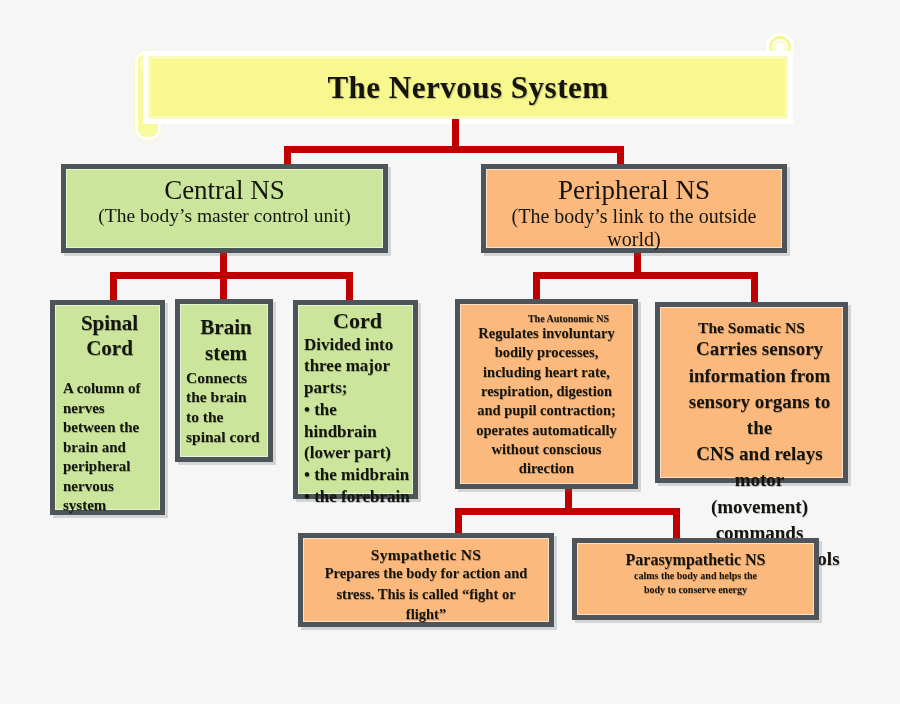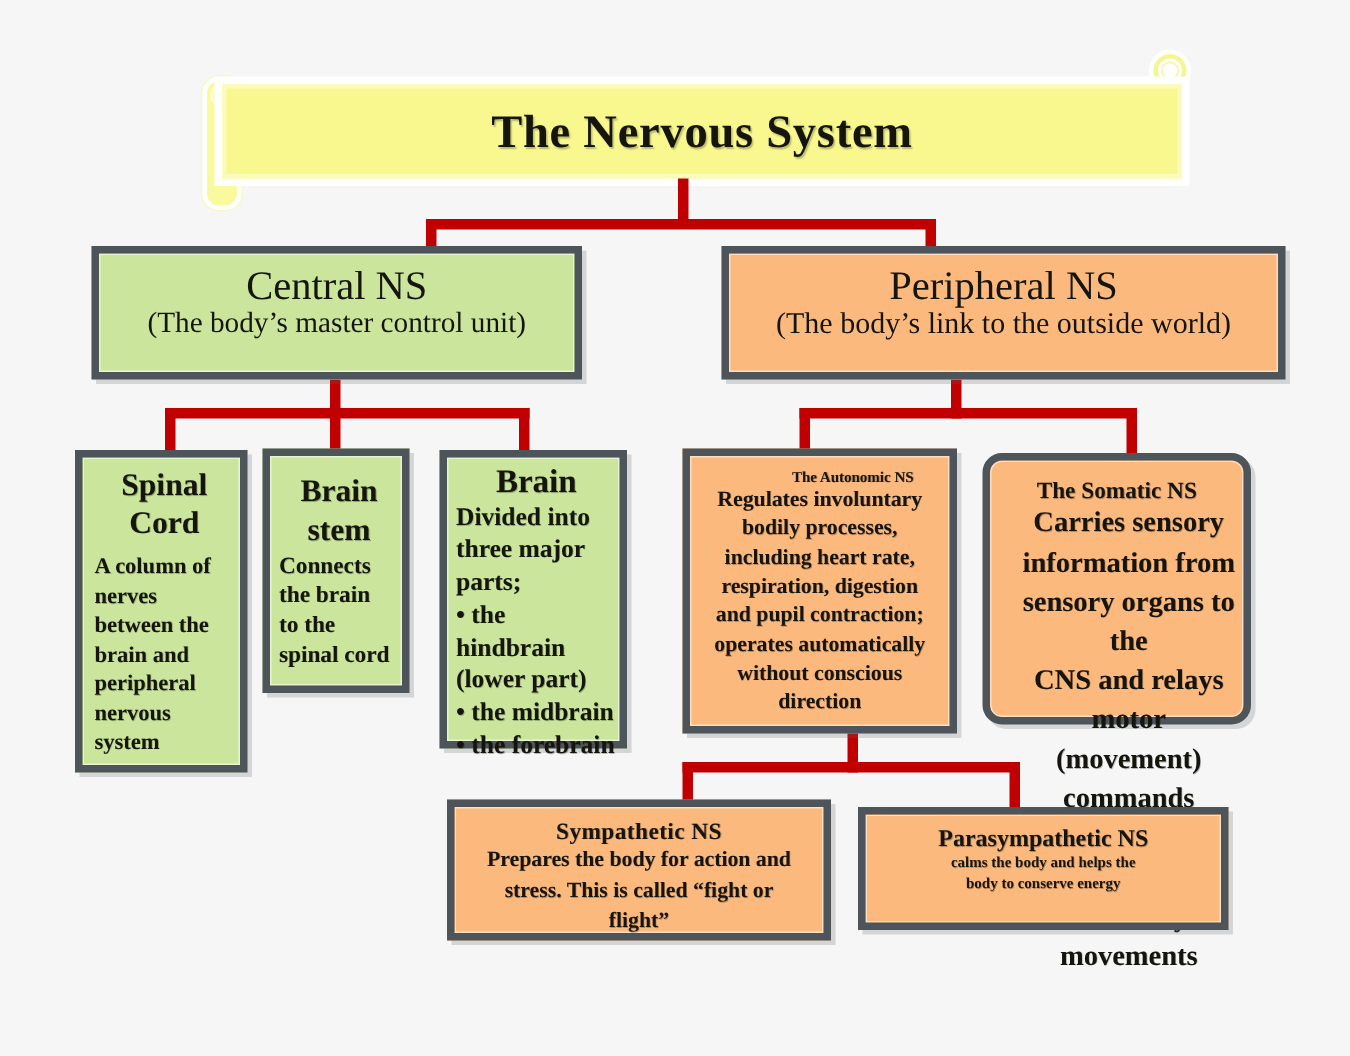--- a/index.html
+++ b/index.html
@@ -51,36 +51,36 @@
   .orange{background:var(--orange-fill,#fbb97e);}
   .node-heading{font-weight:bold;line-height:1.12;text-shadow:.6px .6px .5px rgba(0,0,0,.3);}
   .node-sub{font-weight:normal;}
   .node-body{white-space:pre-line;font-weight:bold;text-shadow:.5px .5px .4px rgba(0,0,0,.25);}
   .node-body .b{font-weight:bold;}
   .left{text-align:left;}
   
   #central{left:61px;top:164px;width:327px;height:89px;padding-top:6px;}
   #central .node-heading{font-size:27px;font-weight:normal;text-shadow:none;}
   #central .node-sub{font-size:19.5px;}
-  #peripheral{left:481px;top:164px;width:376px;height:89px;padding-top:6px;}
+  #peripheral{left:481px;top:164px;width:306px;height:89px;padding-top:6px;}
   #peripheral .node-heading{font-size:27px;font-weight:normal;text-shadow:none;}
   #peripheral .node-sub{font-size:20px;}
   #spinal{left:50px;top:300px;width:115px;height:215px;padding:6px 4px 0 8px;}
   #spinal .node-heading{font-size:21px;line-height:1.2;}
-  #spinal .node-body{font-size:15px;line-height:1.3;margin-top:8px;}
+  #spinal .node-body{font-size:15px;line-height:1.3;margin-top:18px;}
   #brainstem{left:175px;top:299px;width:98px;height:163px;padding:10px 2px 0 6px;}
   #brainstem .node-heading{font-size:21px;line-height:1.25;}
   #brainstem .node-body{font-size:15.5px;line-height:1.28;margin-top:1px;}
   #brain{left:293px;top:300px;width:125px;height:199px;padding:4px 2px 0 6px;}
   #brain .node-heading{font-size:22px;}
   #brain .node-body{font-size:17px;line-height:1.28;}
   #autonomic{left:455px;top:299px;width:183px;height:190px;padding-top:9px;}
   #autonomic .node-heading{font-size:10px;margin-left:44px;}
   #autonomic .node-body{font-size:14.5px;line-height:1.33;}
-  #somatic{left:655px;top:302px;width:179px;height:181px;padding-top:12px;border-radius:13px;}
+  #somatic{left:655px;top:302px;width:193px;height:181px;padding-top:12px;}
   #somatic .node-heading{font-size:15.5px;}
   #somatic .node-body{font-size:19px;line-height:1.38;padding-left:16px;}
   #sympathetic{left:298px;top:533px;width:256px;height:94px;padding-top:8px;}
   #sympathetic .node-heading{font-size:15.5px;letter-spacing:.3px;}
   #sympathetic .node-body{font-size:14.5px;line-height:1.4;}
   #parasympathetic{left:572px;top:538px;width:247px;height:82px;padding-top:8px;}
   #parasympathetic .node-heading{font-size:16px;}
   #parasympathetic .node-body{font-size:10px;line-height:1.4;}
 </style>
 </head>
@@ -136,21 +136,21 @@
 system</div>
   </div>
   <div class="node green" id="brainstem">
     <div class="node-heading">Brain stem</div>
     <div class="node-body left">Connects
 the brain
 to the
 spinal cord</div>
   </div>
   <div class="node green" id="brain">
-    <div class="node-heading">Brain</div>
+    <div class="node-heading">Cord</div>
     <div class="node-body left">Divided into
 three major
 parts;
 • the hindbrain
 (lower part)
 • the midbrain
 • the forebrain</div>
   </div>
 
   <div class="node orange" id="autonomic">

